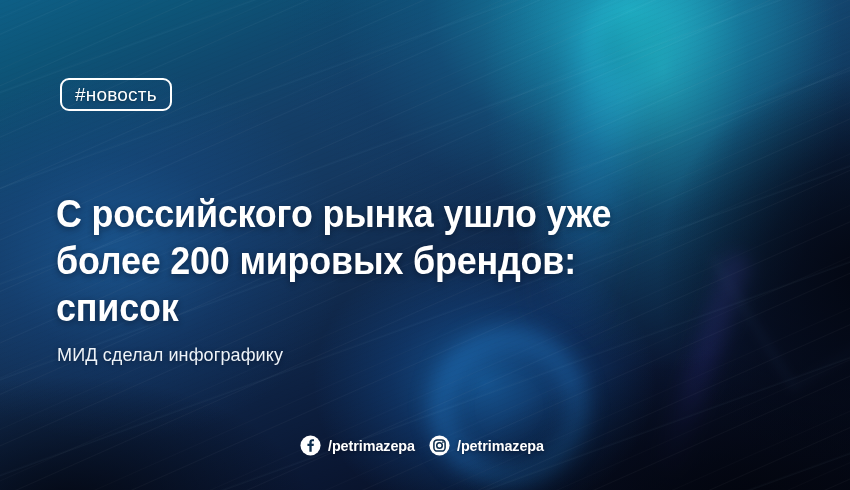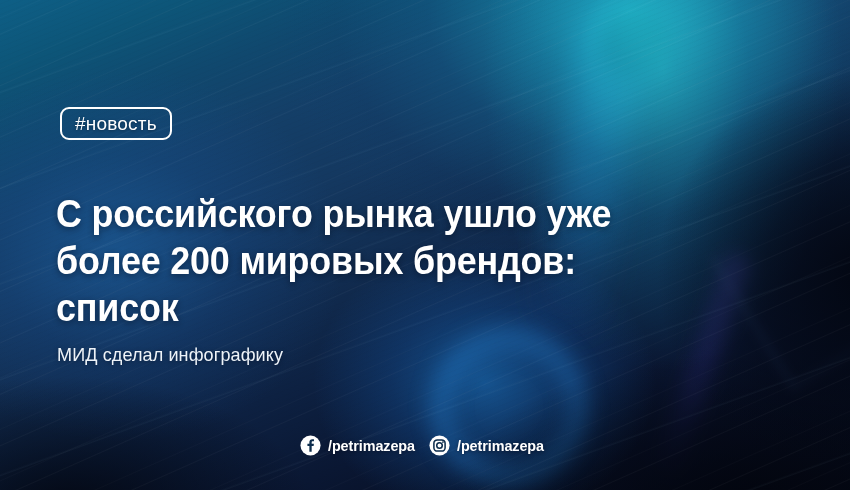--- a/index.html
+++ b/index.html
@@ -168,21 +168,20 @@
     position:absolute;left:60px;top:78px;
     height:33px;box-sizing:border-box;
     display:flex;align-items:center;justify-content:center;
     padding:11px 13px;
     border:2px solid #ffffff;border-radius:9px;
     color:#ffffff;
     font-size:19px;letter-spacing:.2px;
     font-weight:400;
     white-space:nowrap;
     text-shadow:0 1px 3px rgba(0,0,0,.35);
-    margin-top:29px;
   }
 
   .headline{
     position:absolute;left:56px;top:190px;width:700px;
     color:#ffffff;
     font-size:39px;line-height:47px;
     font-weight:700;
     letter-spacing:-0.2px;
     transform:scaleX(0.92);
     transform-origin:left top;

